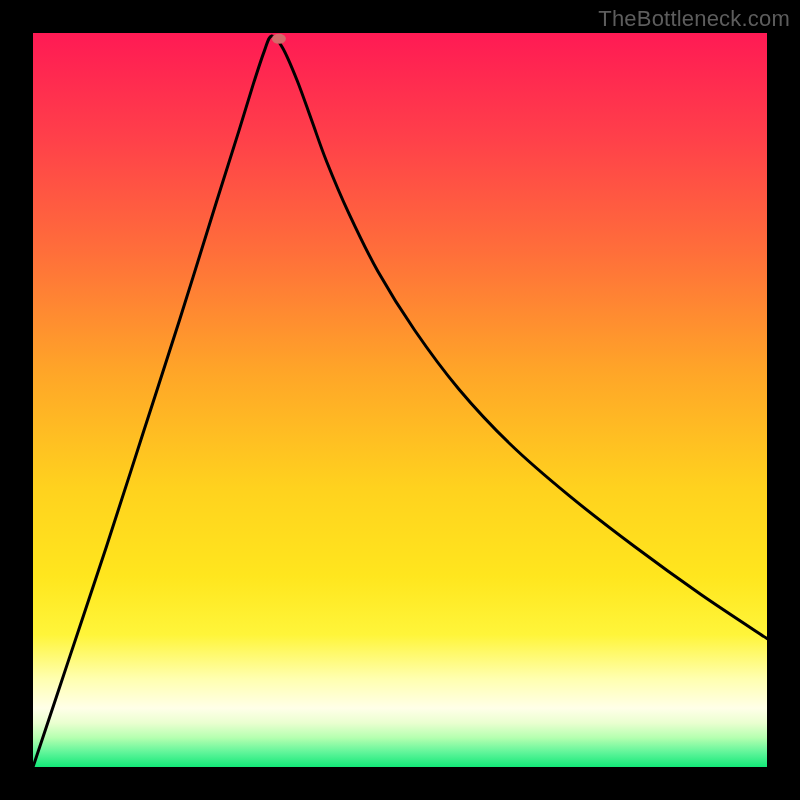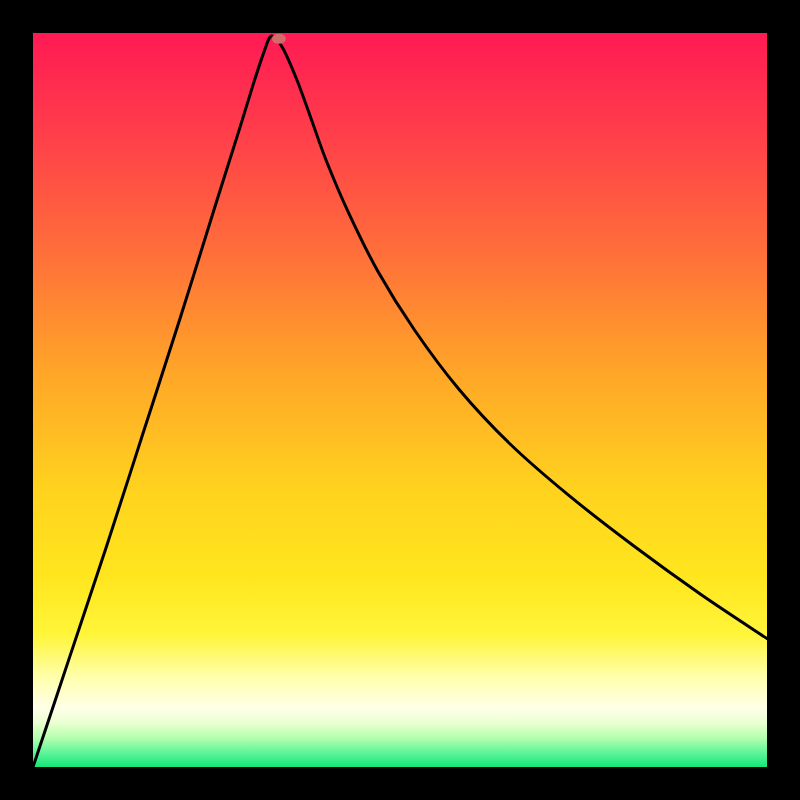--- a/index.html
+++ b/index.html
@@ -13,13 +13,14 @@
 <body>
 
 <div class="frame">
   <div class="plot">
     <div class="gradient" id="grad" style="background: linear-gradient(rgb(255, 26, 84) 0%, rgb(255, 63, 74) 14%, rgb(255, 111, 58) 30%, rgb(255, 165, 40) 46%, rgb(255, 210, 30) 62%, rgb(255, 230, 30) 74%, rgb(255, 245, 58) 82%, rgb(255, 255, 176) 88%, rgb(255, 255, 232) 92%, rgb(234, 255, 208) 94%, rgb(181, 255, 176) 96%, rgb(96, 245, 154) 98%, rgb(19, 232, 120) 100%);"></div>
     <svg class="curve" id="curveSvg" viewBox="0 0 734 734" preserveAspectRatio="none">
       <path id="curvePath" fill="none" stroke="#000" stroke-width="3" stroke-linejoin="round" stroke-linecap="round" d="M0,734 C6.116666666666667,715.65 24.46666666666667,660.6 36.7,623.9 C48.93333333333334,587.1999999999999 61.16666666666667,551.1116666666667 73.4,513.8 C85.63333333333334,476.4883333333333 97.86666666666666,437.9533333333333 110.1,400.03 C122.33333333333333,362.1066666666666 134.56666666666666,324.79499999999996 146.8,286.26 C159.03333333333336,247.725 173.71333333333334,200.015 183.5,168.82 C193.28666666666666,137.625 199.40333333333334,118.66333333333334 205.52,99.09 C211.63666666666668,79.51666666666667 215.91833333333332,64.83666666666663 220.2,51.37999999999997 C224.48166666666665,37.923333333333304 228.15166666666667,26.42400000000001 231.21,18.350000000000016 C234.26833333333335,10.276000000000021 235.49166666666667,3.5476666666666694 238.55,2.9360000000000026 C241.60833333333335,2.324333333333336 245.27833333333336,7.2176666666666875 249.56000000000003,14.680000000000014 C253.8416666666667,22.14233333333334 259.3466666666667,35.47666666666663 264.24,47.70999999999996 C269.1333333333333,59.943333333333285 274.0266666666667,74.62333333333332 278.92,88.08 C283.81333333333333,101.53666666666668 287.48333333333335,113.15833333333339 293.6,128.45000000000005 C299.7166666666667,143.7416666666667 307.0566666666667,161.48 315.62,179.82999999999998 C324.18333333333334,198.17999999999998 333.96999999999997,218.9766666666666 344.97999999999996,238.54999999999995 C355.98999999999995,258.1233333333333 368.22333333333336,277.6966666666667 381.68,297.27000000000004 C395.13666666666666,316.84333333333336 409.8166666666666,337.02833333333336 425.71999999999997,355.99 C441.62333333333333,374.95166666666665 458.75,393.3016666666667 477.1,411.04 C495.45000000000005,428.77833333333336 515.0233333333333,445.29333333333335 535.8199999999999,462.42 C556.6166666666666,479.5466666666667 579.86,497.28499999999997 601.88,513.8 C623.9,530.3149999999999 645.9200000000001,546.2183333333334 667.94,561.51 C689.96,576.8016666666666 722.99,598.2099999999999 734,605.55"></path>
       <ellipse id="markerDot" cx="245.89000000000001" cy="5.872000000000005" rx="7" ry="5" fill="#d46a6a"></ellipse>
     </svg>
   </div>
+  <div class="watermark">TheBottleneck.com</div>
 </div>
 
 </body></html>

